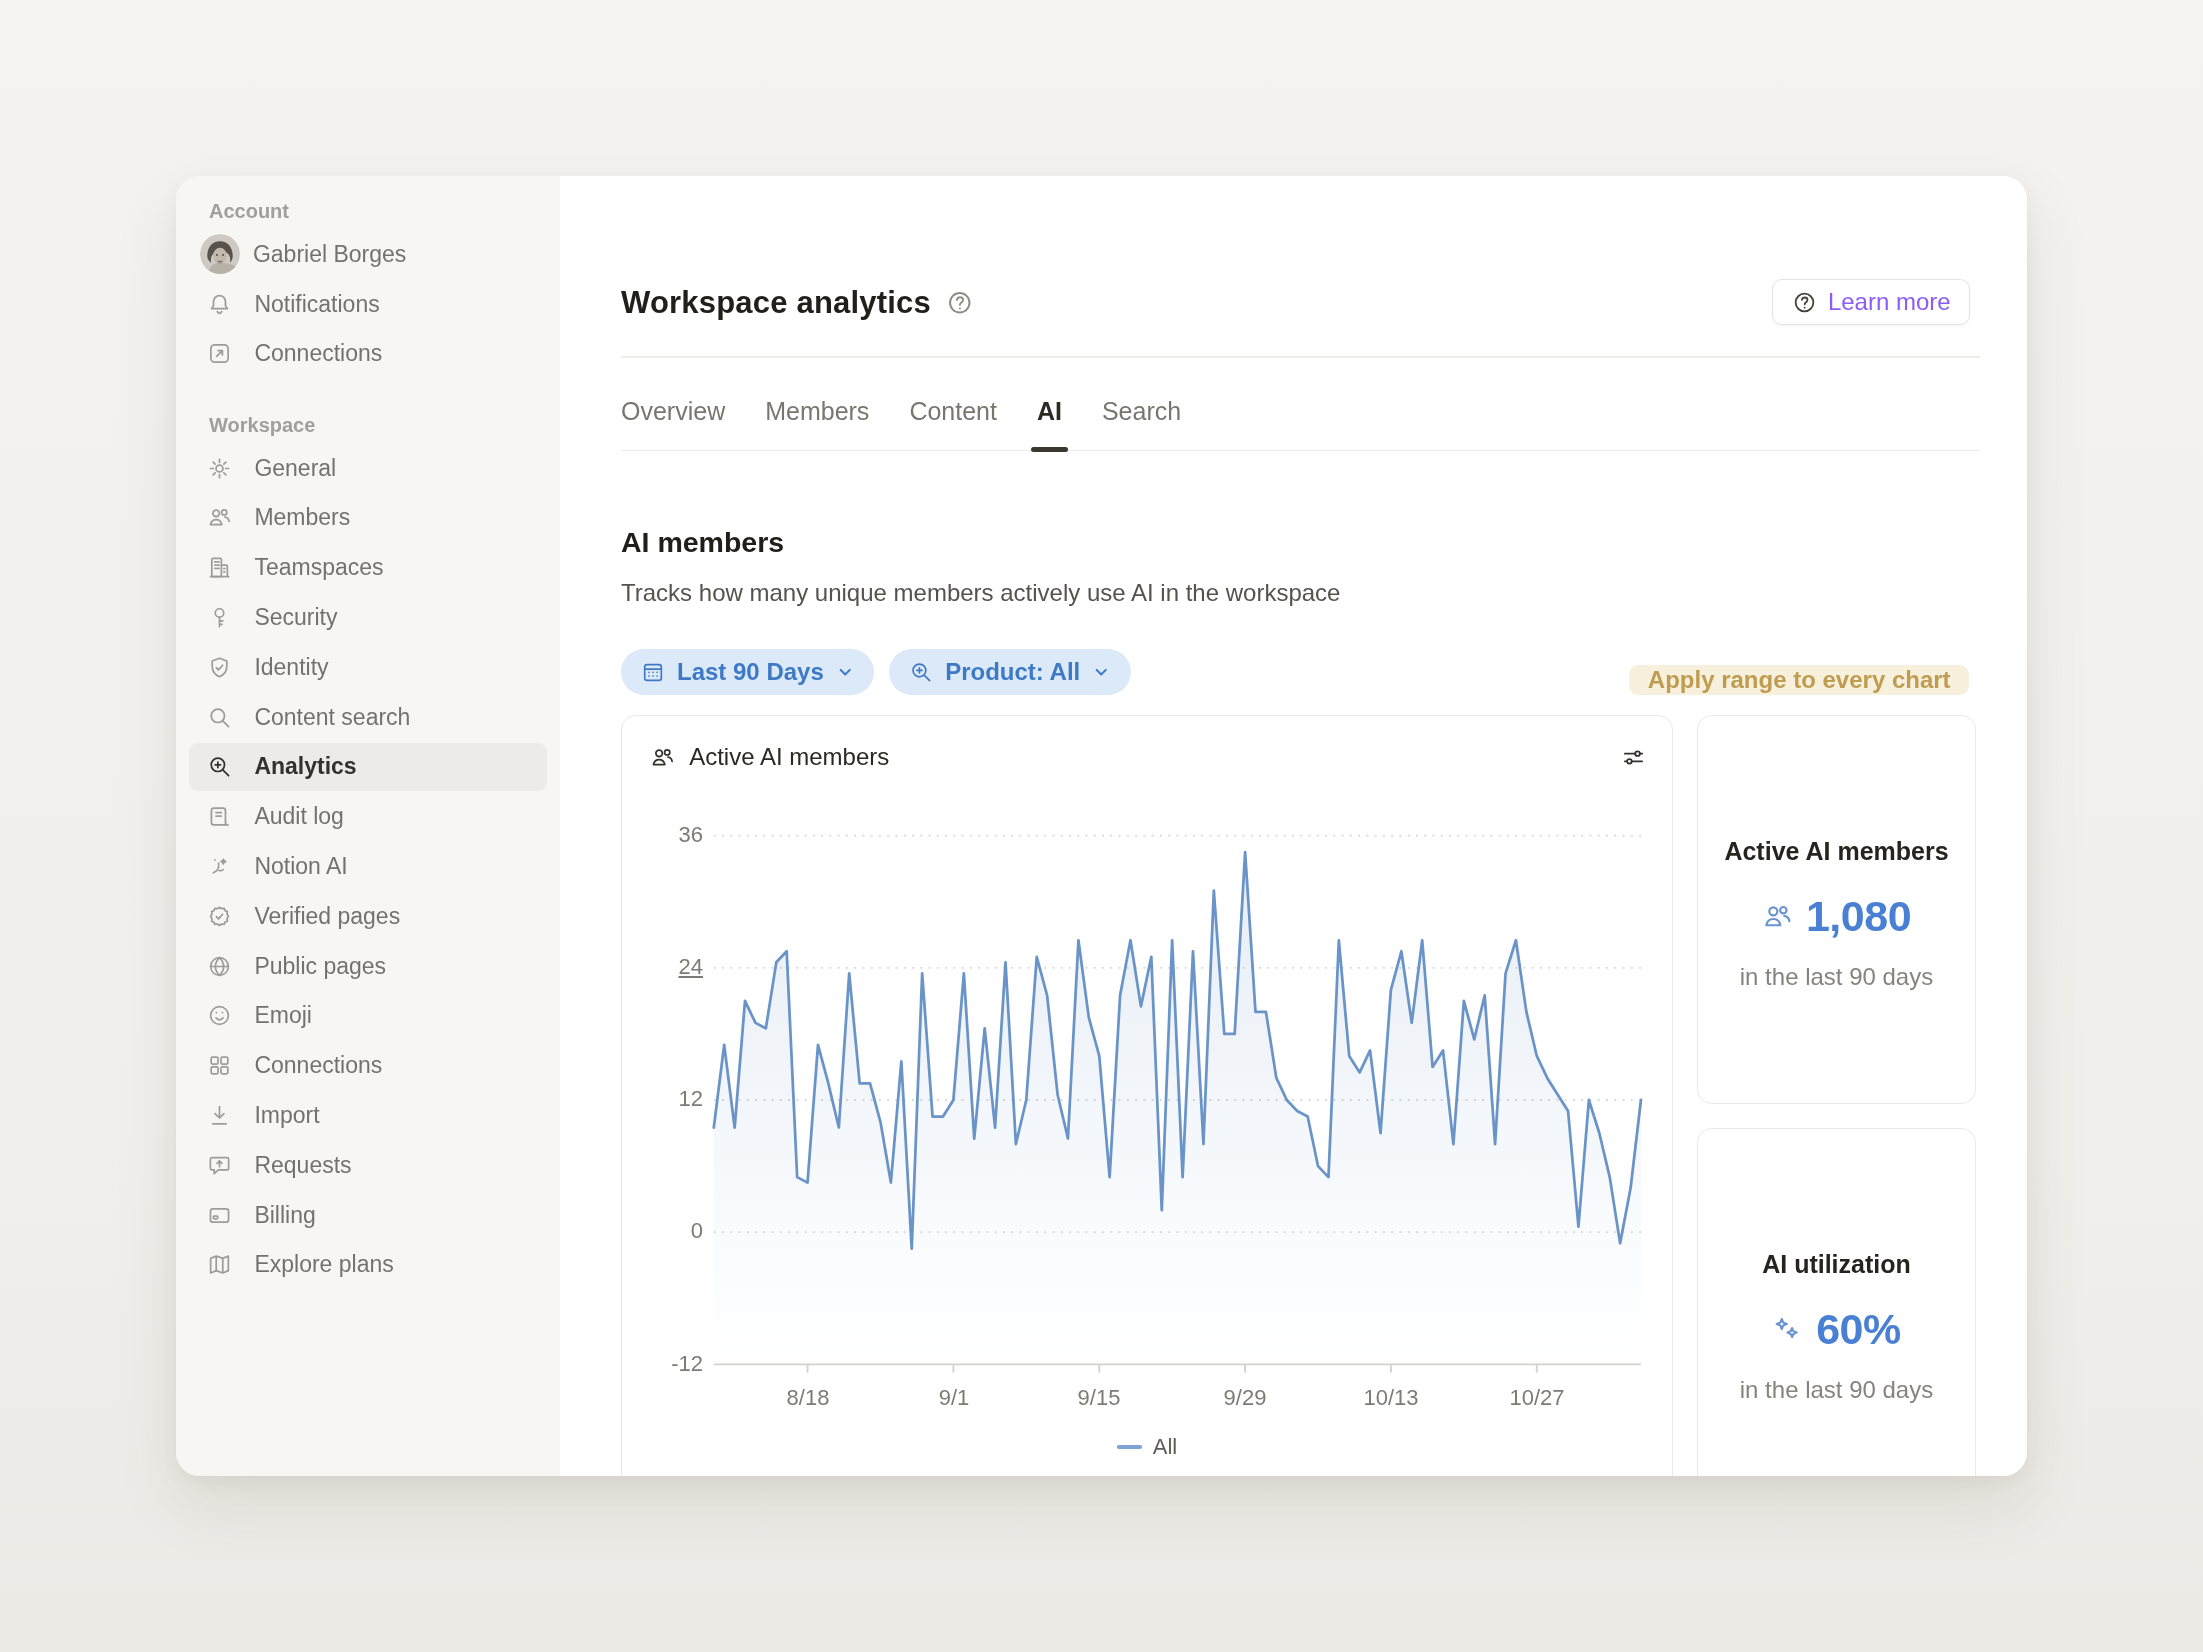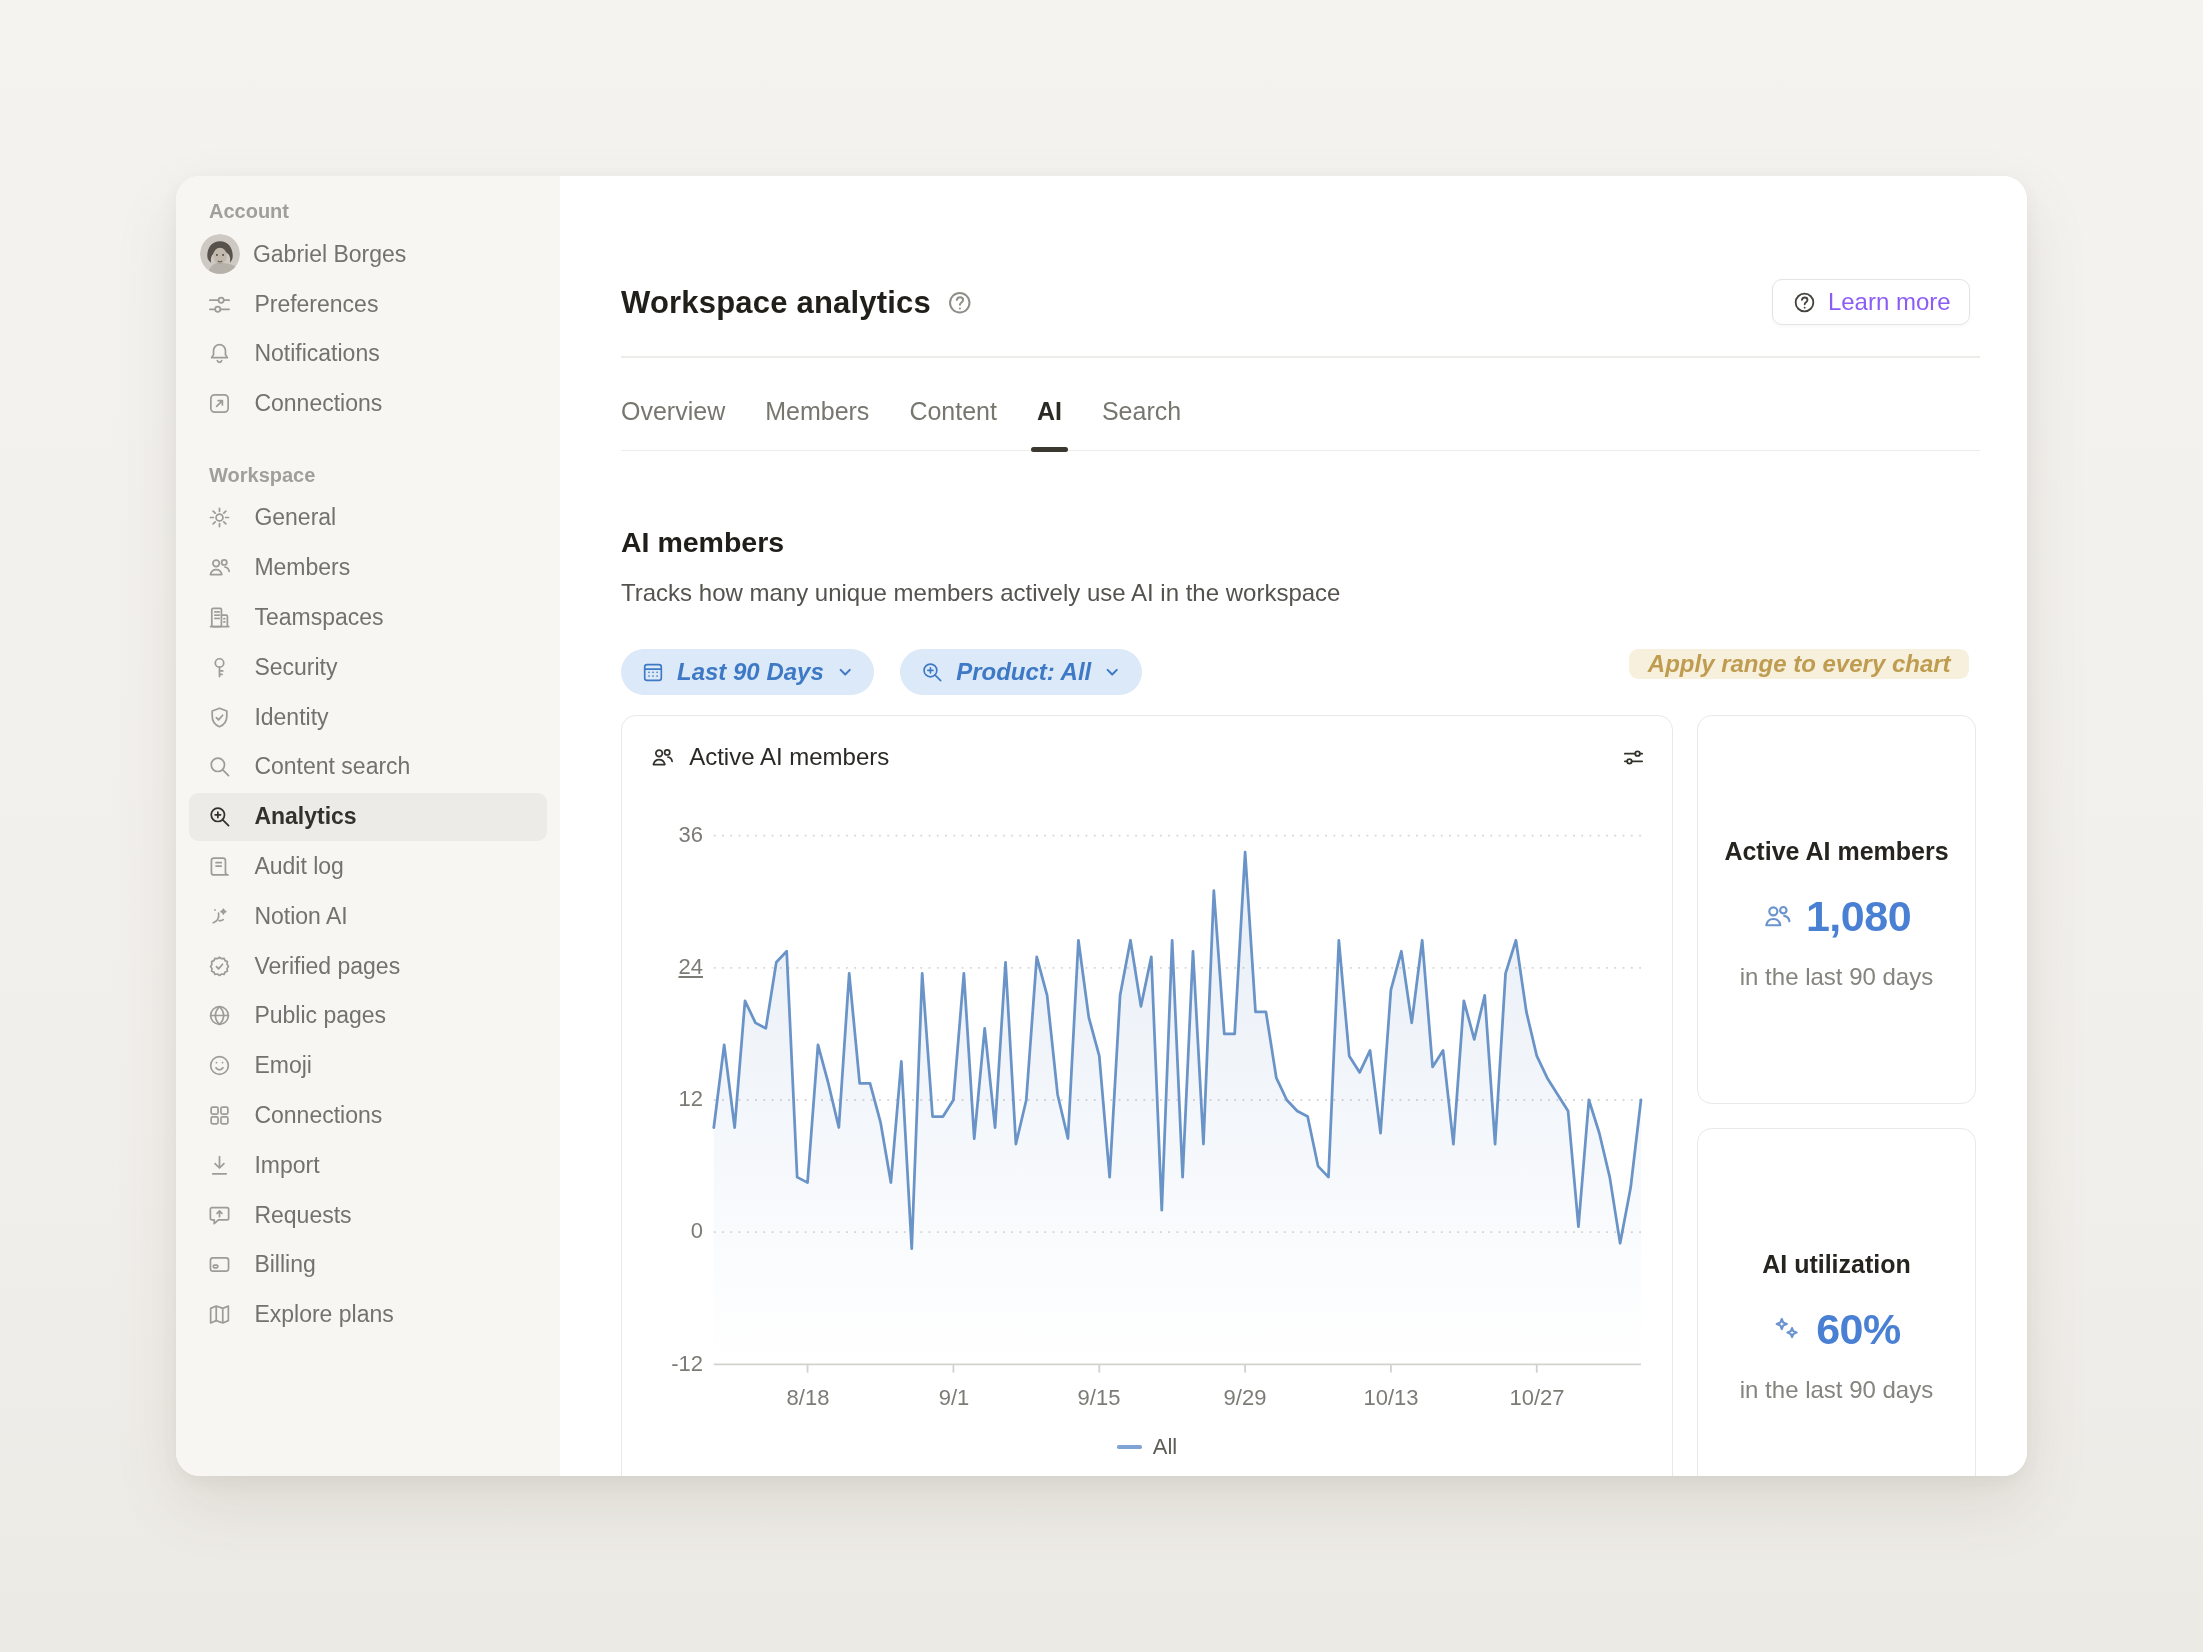--- a/index.html
+++ b/index.html
@@ -41,21 +41,21 @@
     box-shadow:0 1.8px 3.7px rgba(0,0,0,.03);
   }
   .btn-ic { width:25px; height:25px; color:#45433E; }
   .rule { height:1.8px; background:#EDECE8; margin:29px 47px 0 61px; }
   .tabs-wrap { margin:0 47px 0 61px; border-bottom:1.8px solid #EDECE8; padding:39px 0 24px 0; display:flex; gap:40px; }
   .tab { position:relative; font-size:25px; color:#77766F; cursor:pointer; }
   .tab.active { color:#2B2924; font-weight:600; }
   .tab.active::after { content:""; position:absolute; left:-6.4px; right:-6.4px; bottom:-26px; height:4.6px; background:#3A382F; border-radius:2.8px; }
   .sec-heading { margin:75px 0 0 61px; font-size:28.5px; font-weight:700; color:#201E19; }
   .sec-desc { margin:20px 0 0 61px; font-size:24px; color:#55534E; }
-  .filters { margin:42px 58px 0 61px; display:flex; align-items:flex-start; gap:26px;font-style:italic; }
+  .filters { margin:42px 58px 0 61px; display:flex; align-items:flex-end; gap:15px; }
   .pill {
     height:46px; border-radius:23px; background:#DCE9F8; color:#3E79C6; display:flex; align-items:center;
     gap:12px; padding:0 20px; font-size:24px; font-weight:600; cursor:pointer;
   }
   .pill .ic { width:24px; height:24px; flex-basis:24px; }
   .chev { width:18.4px; height:18.4px; }
   .chev * { fill:none; stroke:currentColor; stroke-width:2.2; stroke-linecap:round; stroke-linejoin:round; }
   .apply {
     margin-left:auto; height:30px; display:flex; align-items:center; padding:0 18.4px;
     background:#F6F0DD; border-radius:9.2px; color:#BF9C4F; font-size:24px; font-weight:600; cursor:pointer;
@@ -103,28 +103,20 @@
           <path d="M8 24c0-10 6-16 14-16s14 6 14 16c0 4-1.5 6-3 7.5 1-7-1.5-10-4.5-11.5-3.5-1.8-9.5-1.8-12.5.5-3.2 2.4-4.6 6-3.8 11C10 30 8 28 8 24z" fill="#57524B"></path>
           <ellipse cx="22" cy="24" rx="7.5" ry="9" fill="#C2B8AB"></ellipse>
           <path d="M18.5 23h.2 M25.3 23h.2" stroke="#4E4A43" stroke-width="2" stroke-linecap="round"></path>
           <path d="M20 30c1.3.8 2.7.8 4 0" stroke="#6E675D" stroke-width="1.4" fill="none" stroke-linecap="round"></path>
           <path d="M10 40c2-6 6.5-8.5 12-8.5S42 34 44 40v4H10z" fill="#8A847A" opacity=".35"></path>
         </svg>
       </span>
       <span>Gabriel Borges</span>
     </div>
 
-    <div class="srow">
-      <svg class="ic" viewBox="0 0 26 26">
-        <path d="M3 8.5h9 M17.5 8.5h5.5 M3 18h5.5 M14 18h9"></path>
-          <circle cx="14.7" cy="8.5" r="2.7"></circle>
-          <circle cx="11.2" cy="18" r="2.7"></circle>
-      </svg>
-      <span>Preferences</span>
-    </div>
 
     <div class="srow">
       <svg class="ic" viewBox="0 0 26 26">
         <path d="M13 3.8a6.2 6.2 0 0 1 6.2 6.2v4.2l2 3.1H4.8l2-3.1V10A6.2 6.2 0 0 1 13 3.8z M10.7 20.4a2.4 2.4 0 0 0 4.6 0"></path>
       </svg>
       <span>Notifications</span>
     </div>
 
     <div class="srow">
       <svg class="ic" viewBox="0 0 26 26">

